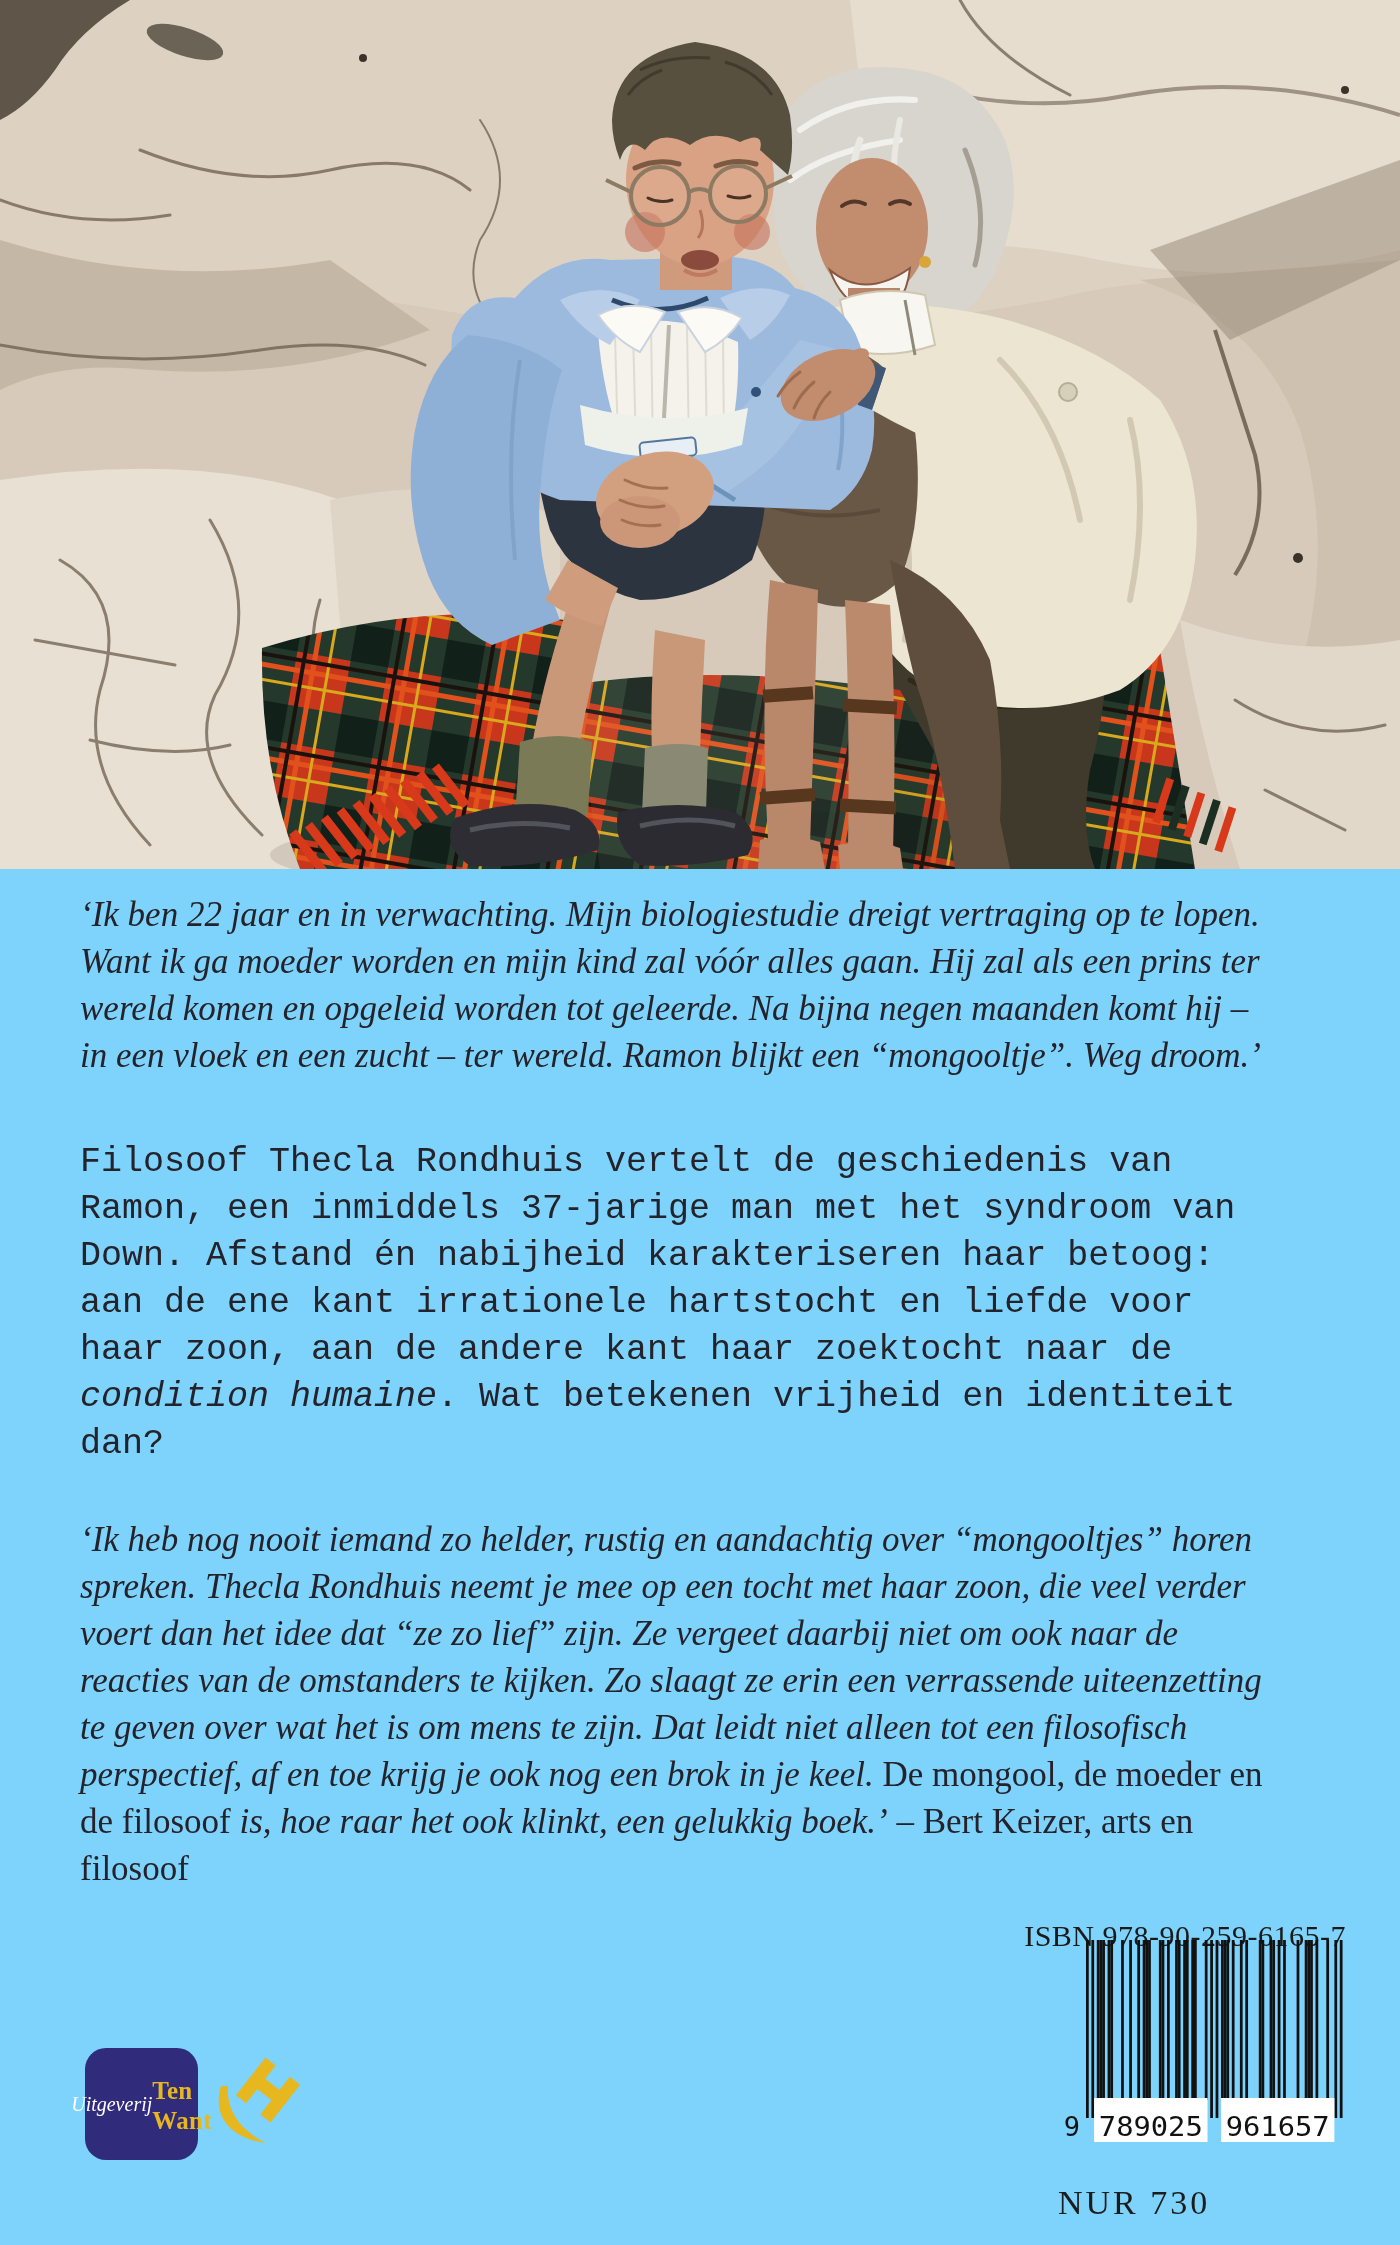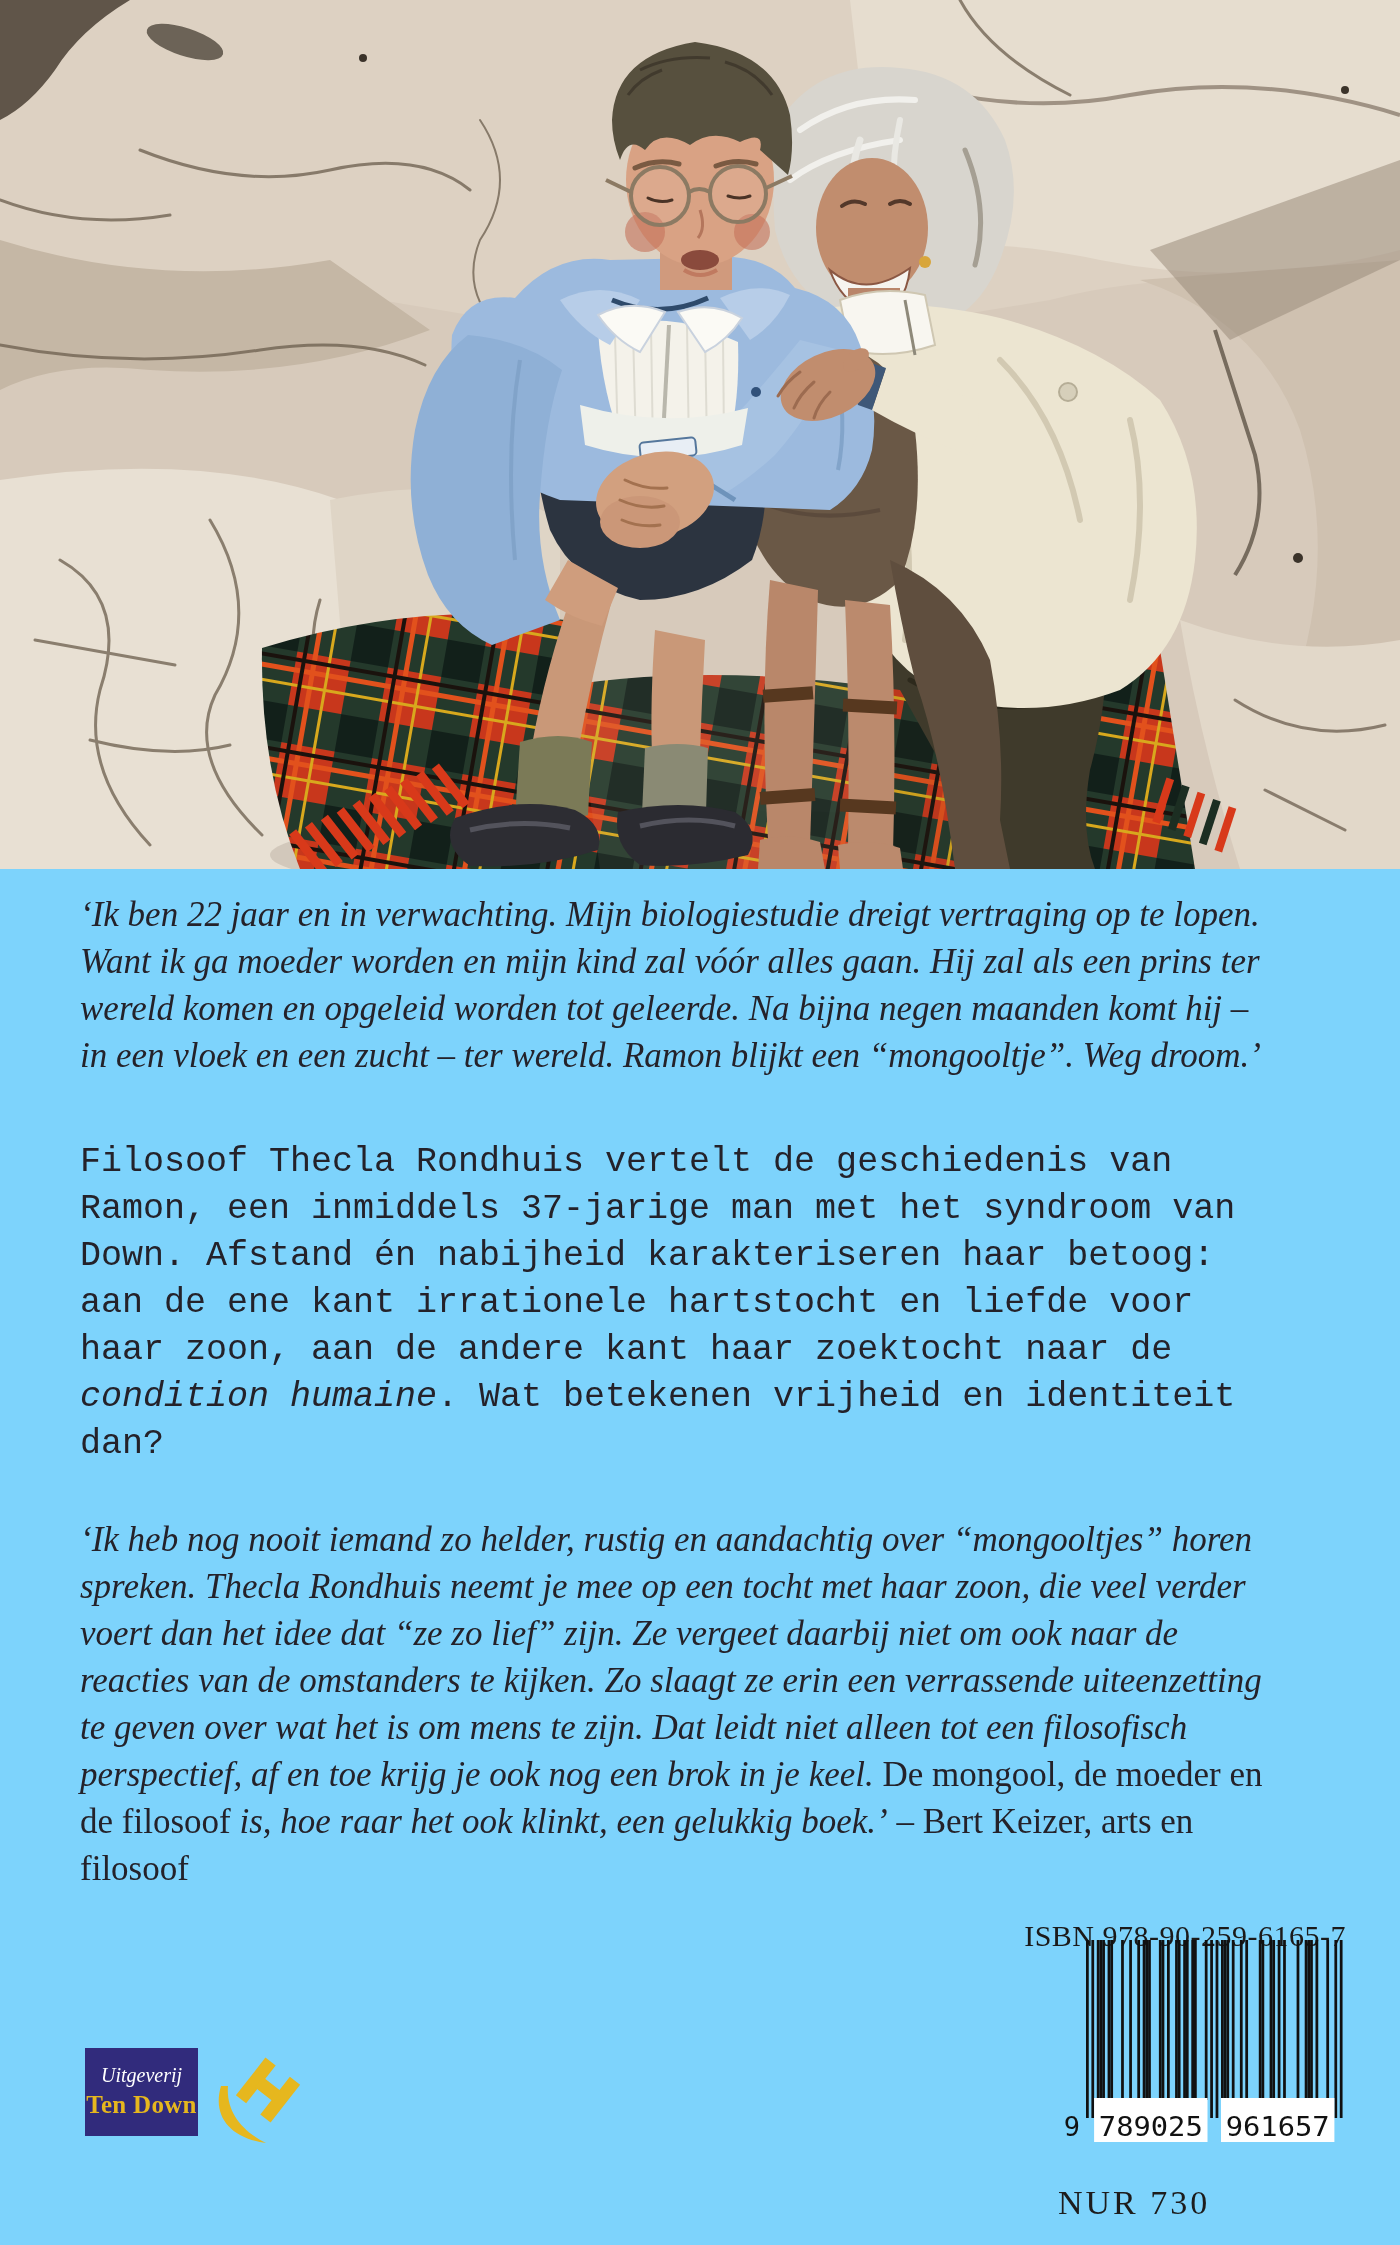--- a/index.html
+++ b/index.html
@@ -27,22 +27,22 @@
     font-size:30px;letter-spacing:0.5px;color:#1b1a1a;margin-top:16px;
   }
   #barcode{position:absolute;left:1058px;top:1940px;width:288px;height:205px;overflow:visible;}
   .bc-digit{font-family:"DejaVu Sans Mono",monospace;font-size:27px;fill:#111;}
   .nur{
     position:absolute;left:1058px;top:2184px;width:288px;
     font-size:34px;letter-spacing:3px;color:#1d1c1c;
   }
   
   .pub-square{
-    position:absolute;left:85px;top:2048px;width:113px;height:88px;
-    display:flex;flex-direction:column;align-items:center;justify-content:center;
+    position:absolute;left:85px;top:2048px;width:113px;height:112px;
+    display:flex;flex-direction:row;align-items:center;justify-content:center;border-radius:21px;
   }
   .pub-line1{font-style:italic;font-size:20px;line-height:22px;}
   .pub-line2{font-weight:bold;font-size:25px;line-height:30px;letter-spacing:0.3px;margin-top:4px;}
   .h-mark{position:absolute;left:208px;top:2052px;width:95px;height:95px;}
 </style>
 </head>
 <body>
 
 <div class="cover">
 
@@ -327,21 +327,21 @@
     <rect x="135" y="158" width="113.4" height="44" fill="#ffffff"></rect>
     <text class="bc-digit" x="-6" y="196" text-anchor="end">9</text>
     <text class="bc-digit" x="64.8" y="196" text-anchor="middle" textLength="104" lengthAdjust="spacingAndGlyphs">789025</text>
     <text class="bc-digit" x="191.7" y="196" text-anchor="middle" textLength="104" lengthAdjust="spacingAndGlyphs">961657</text>
   </svg>
 
   <div class="nur">NUR 730</div>
 
   <div class="pub-square" style="background: rgb(49, 43, 124);">
     <div class="pub-line1" style="color: rgb(255, 255, 255);">Uitgeverij</div>
-    <div class="pub-line2" style="color: rgb(230, 183, 30);">Ten Down</div>
+    <div class="pub-line2" style="color: rgb(230, 183, 30);">Ten Want</div>
   </div>
 
   <svg class="h-mark" viewBox="0 0 95 95">
     <g fill="#e6b71e">
       <path d="M13,34 C4,64 22,86 58,91 C32,78 18,58 20,34 Z"></path>
       <g transform="translate(60,38) rotate(38)">
         <rect x="-22" y="-24" width="13" height="48"></rect>
         <rect x="9" y="-24" width="13" height="48"></rect>
         <rect x="-12" y="-7" width="24" height="13"></rect>
       </g>

